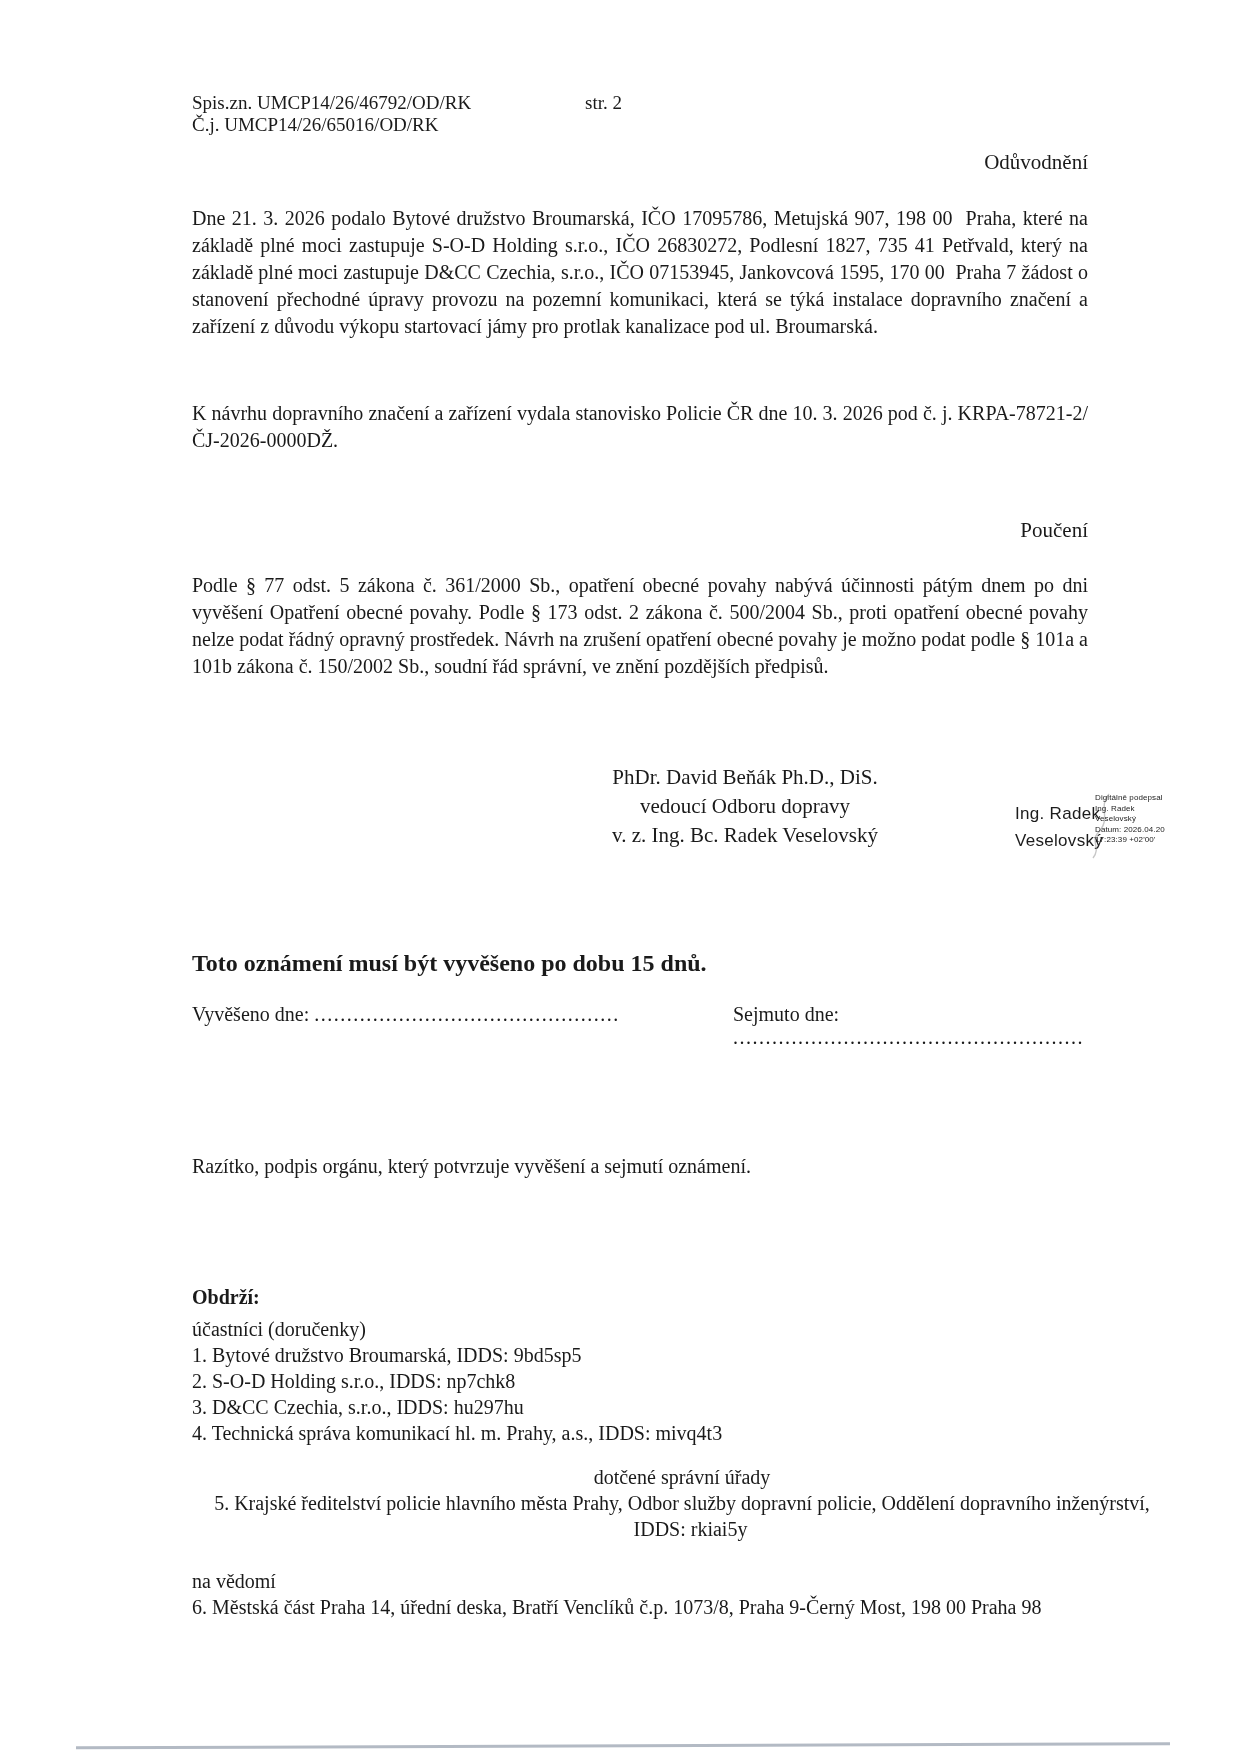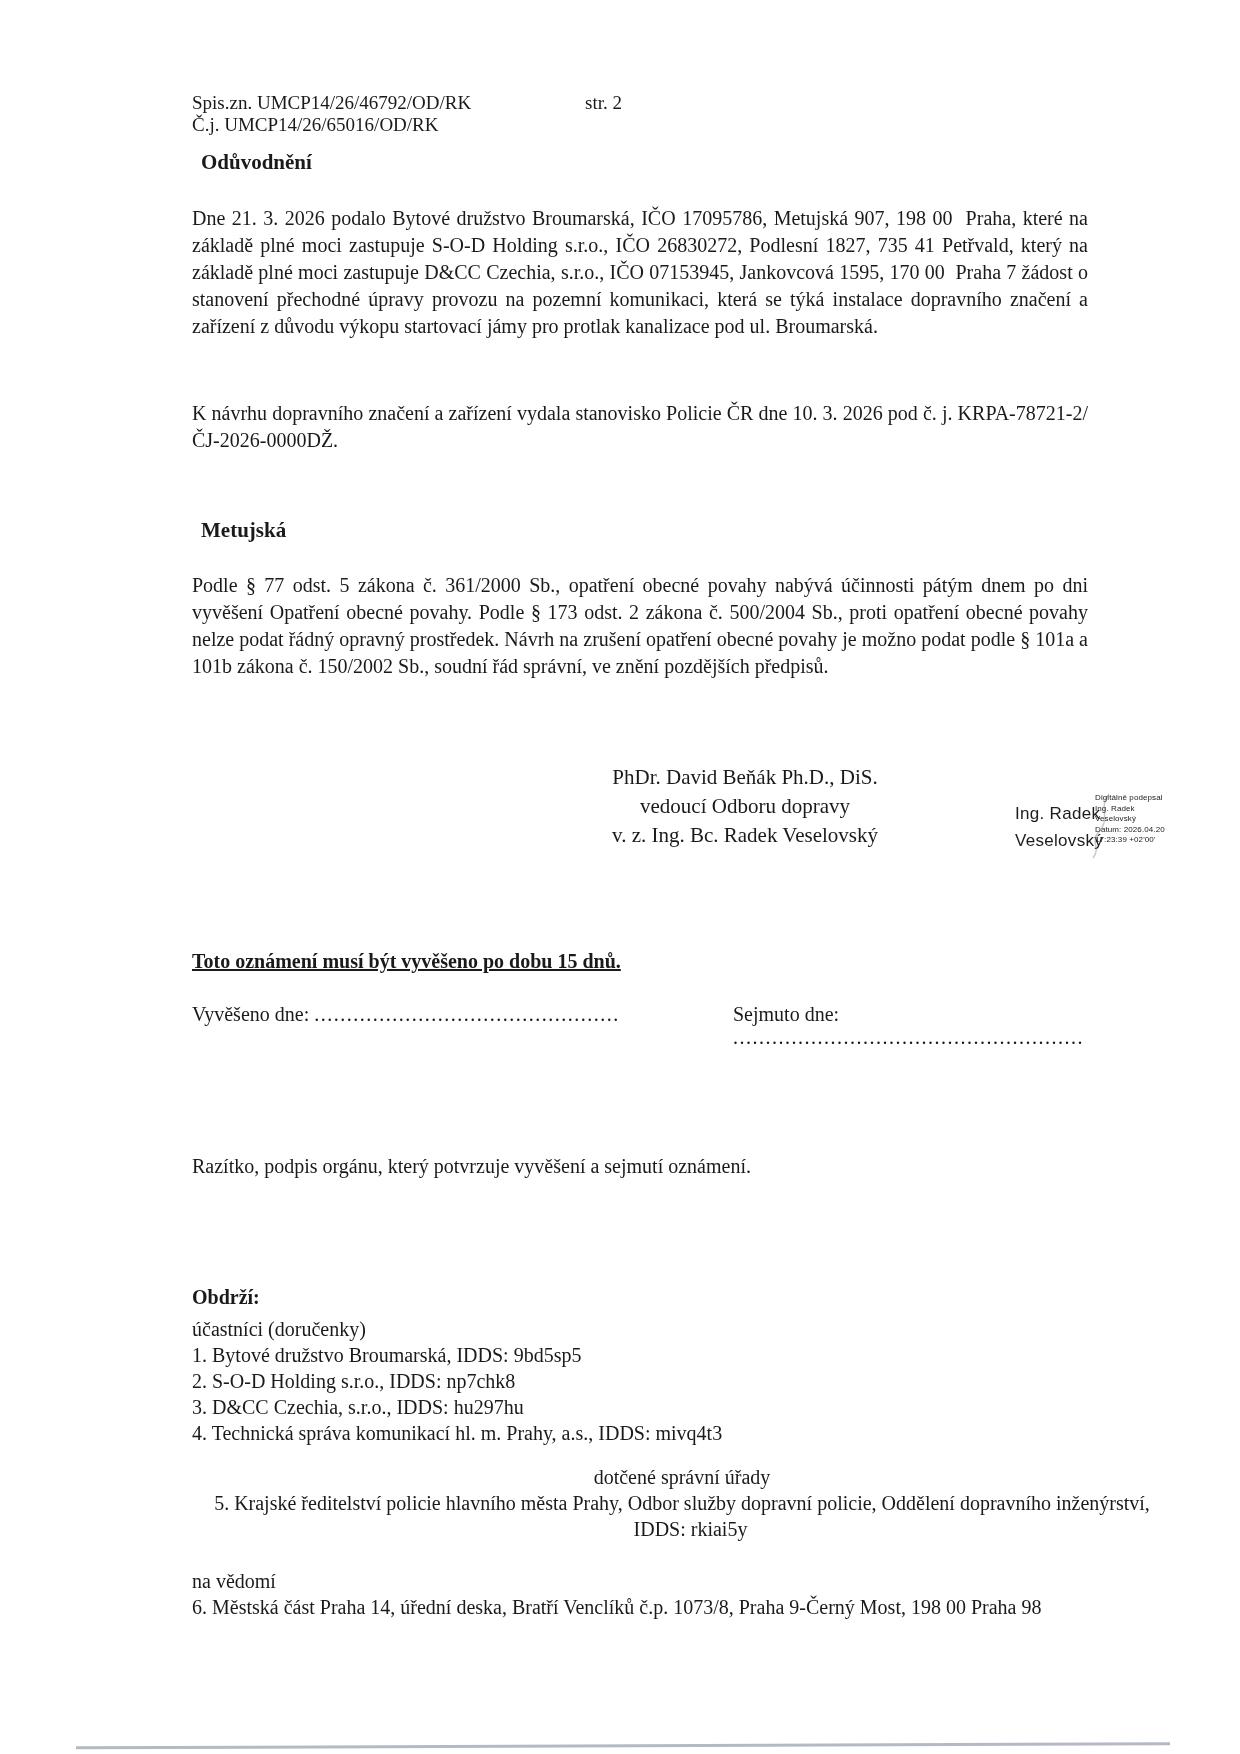--- a/index.html
+++ b/index.html
@@ -23,24 +23,24 @@
     font-size: 19px;
     line-height: 22px;
   }
   .body-text {
     font-size: 20px;
     line-height: 27px;
     text-align: justify;
     white-space: pre-wrap;
   }
   .center-heading {
-    left: 131px;
+    left: 122px;
     width: 896px;
-    text-align: left;
-    font-weight: bold;
+    text-align: right;
+    font-weight: normal;
     font-size: 21px;
   }
   .sig-block {
     left: 430px;
     width: 490px;
     text-align: center;
     font-size: 21px;
     line-height: 29px;
   }
   .digital-sig {
@@ -85,21 +85,21 @@
     <div>Č.j. UMCP14/26/65016/OD/RK</div>
   </div>
   <div class="abs hdr" style="left:515px; top:92px;">str. 2</div>
 
   <div class="abs center-heading" style="top:150px;">Odůvodnění</div>
 
   <div class="abs body-text" style="left:122px; top:205px; width:896px;">Dne 21. 3. 2026 podalo Bytové družstvo Broumarská, IČO 17095786, Metujská 907, 198 00  Praha, které na základě plné moci zastupuje S-O-D Holding s.r.o., IČO 26830272, Podlesní 1827, 735 41 Petřvald, který na základě plné moci zastupuje D&amp;CC Czechia, s.r.o., IČO 07153945, Jankovcová 1595, 170 00  Praha 7 žádost o stanovení přechodné úpravy provozu na pozemní komunikaci, která se týká instalace dopravního značení a zařízení z důvodu výkopu startovací jámy pro protlak kanalizace pod ul. Broumarská.</div>
 
   <div class="abs body-text" style="left:122px; top:400px; width:896px;">K návrhu dopravního značení a zařízení vydala stanovisko Policie ČR dne 10. 3. 2026 pod č. j. KRPA-78721-2/ČJ-2026-0000DŽ.</div>
 
-  <div class="abs center-heading" style="top:518px;">Metujská</div>
+  <div class="abs center-heading" style="top:518px;">Poučení</div>
 
   <div class="abs body-text" style="left:122px; top:572px; width:896px;">Podle § 77 odst. 5 zákona č. 361/2000 Sb., opatření obecné povahy nabývá účinnosti pátým dnem po dni vyvěšení Opatření obecné povahy. Podle § 173 odst. 2 zákona č. 500/2004 Sb., proti opatření obecné povahy nelze podat řádný opravný prostředek. Návrh na zrušení opatření obecné povahy je možno podat podle § 101a a 101b zákona č. 150/2002 Sb., soudní řád správní, ve znění pozdějších předpisů.</div>
 
   <div class="abs sig-block" style="top:763px;">
     <div>PhDr. David Beňák Ph.D., DiS.</div>
     <div>vedoucí Odboru dopravy</div>
     <div>v. z. Ing. Bc. Radek Veselovský</div>
   </div>
 
   <div class="abs digital-sig" style="left:945px; top:796px;">
@@ -112,21 +112,21 @@
     </svg>
     <div class="small-details" style="position:absolute; left:80px; top:-3px; width:90px;">
       <div>Digitálně podepsal</div>
       <div>Ing. Radek</div>
       <div>Veselovský</div>
       <div>Datum: 2026.04.20</div>
       <div>17:23:39 +02'00'</div>
     </div>
   </div>
 
-  <div class="abs bold" style="left:122px; top:950px; font-size:20px;text-decoration:underline;">Toto oznámení musí být vyvěšeno po dobu 15 dnů.</div>
+  <div class="abs bold" style="left:122px; top:950px; font-size:24px;">Toto oznámení musí být vyvěšeno po dobu 15 dnů.</div>
 
   <div class="abs" style="left:122px; top:1003px; font-size:20px;">
     <span>Vyvěšeno dne:</span>
     <span class="dots">...............................................</span>
   </div>
   <div class="abs" style="left:617px; top:1003px; font-size:20px;margin-left:46px;">
     <span>Sejmuto dne:</span>
     <span class="dots">......................................................</span>
   </div>
 

